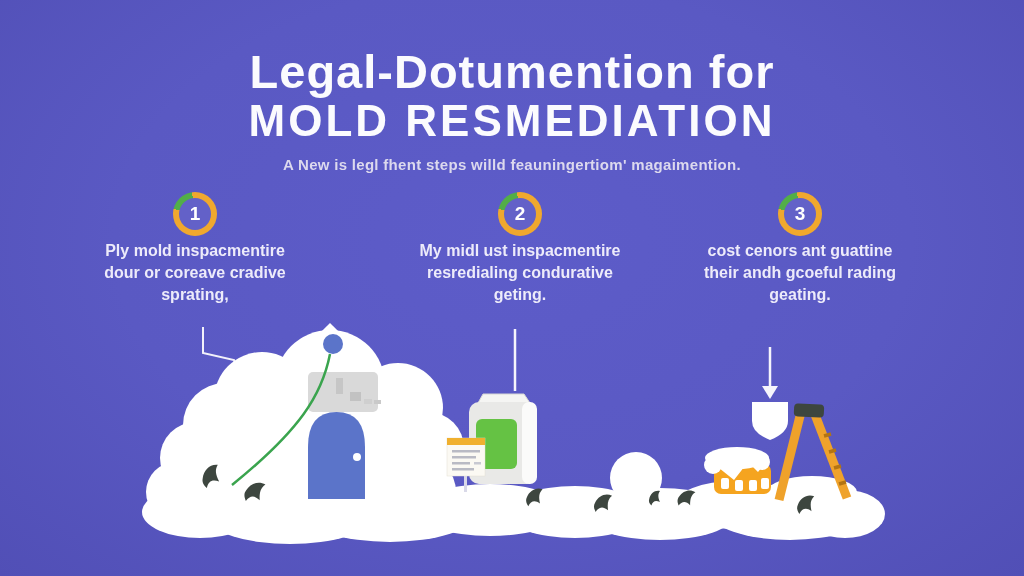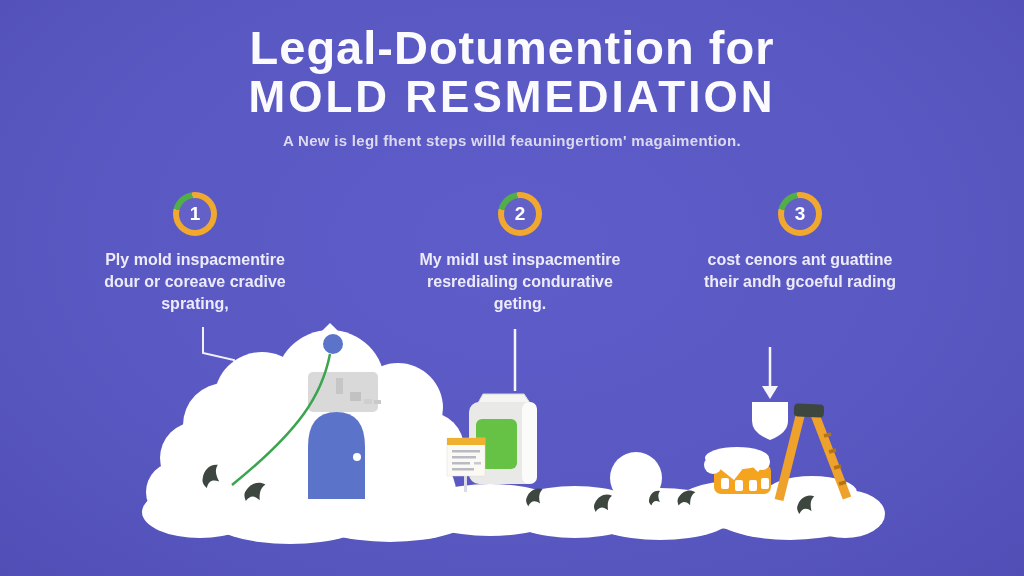--- a/index.html
+++ b/index.html
@@ -5,37 +5,37 @@
   html,body{margin:0;padding:0;}
   .canvas{
     position:relative;
     width:1024px;height:576px;
     overflow:hidden;
     background:radial-gradient(ellipse at 50% 42%, #5d5cc9 0%, #5a59c3 55%, #514fb6 100%);
     font-family:"Liberation Sans", sans-serif;
   }
   
   .header{position:absolute;top:22px;left:0;width:100%;text-align:center;color:#fbfbfe;}
-  .title-1{font-size:47px;font-weight:800;letter-spacing:1px;line-height:52px;}
+  .title-1{font-size:47px;font-weight:800;letter-spacing:1px;line-height:52px;margin-top:24px;}
   .title-2{font-size:44px;font-weight:800;letter-spacing:3px;line-height:46px;}
   .subtitle{margin-top:12px;font-size:15px;font-weight:600;color:#dcd9ee;letter-spacing:.3px;}
   
   .step{position:absolute;top:192px;width:260px;display:flex;flex-direction:column;align-items:center;}
   .step-1{left:65px;} .step-2{left:390px;} .step-3{left:670px;}
   .step-circle{
     width:44px;height:44px;border-radius:50%;
     background:conic-gradient(#f0a82e 0deg 283deg, #52ae48 283deg 352deg, #f0a82e 352deg 360deg);
     display:flex;align-items:center;justify-content:center;
   }
   .step-circle-inner{
     width:32px;height:32px;border-radius:50%;background:#6361c8;
     display:flex;align-items:center;justify-content:center;
     color:#ffffff;font-size:19px;font-weight:700;
   }
-  .step-text{margin-top:13px;text-align:center;color:#edebfa;font-size:16px;font-weight:600;line-height:22px;}
+  .step-text{margin-top:4px;text-align:center;color:#edebfa;font-size:16px;font-weight:600;line-height:22px;}
   
   .art{position:absolute;left:0;top:0;width:1024px;height:576px;pointer-events:none;}
 </style>
 </head>
 <body>
 
 <div class="canvas">
 
   <div class="header">
     <div class="title-1">Legal-Dotumention for</div>
@@ -65,20 +65,21 @@
     </div>
   </div>
 
   <div class="step step-3">
     <div class="step-circle">
       <div class="step-circle-inner">3</div>
     </div>
     <div class="step-text">
       <div>cost cenors ant guattine</div>
       <div>their andh gcoeful rading</div>
+      <div>geating.</div>
     </div>
   </div>
 
   <svg class="art" viewBox="0 0 1024 576">
     <defs>
       <path id="mold" d="M0,7 C2,2 7,-1 12,1 C9,4 9,7 10,12 C6,9 3,10 1,14 C-1,11 -1,9 0,7 Z"></path>
     </defs>
 
     <g>
       <polyline points="203,327 203,353 234,360 236,369" fill="none" stroke="#f2f1fa" stroke-width="2"></polyline>

